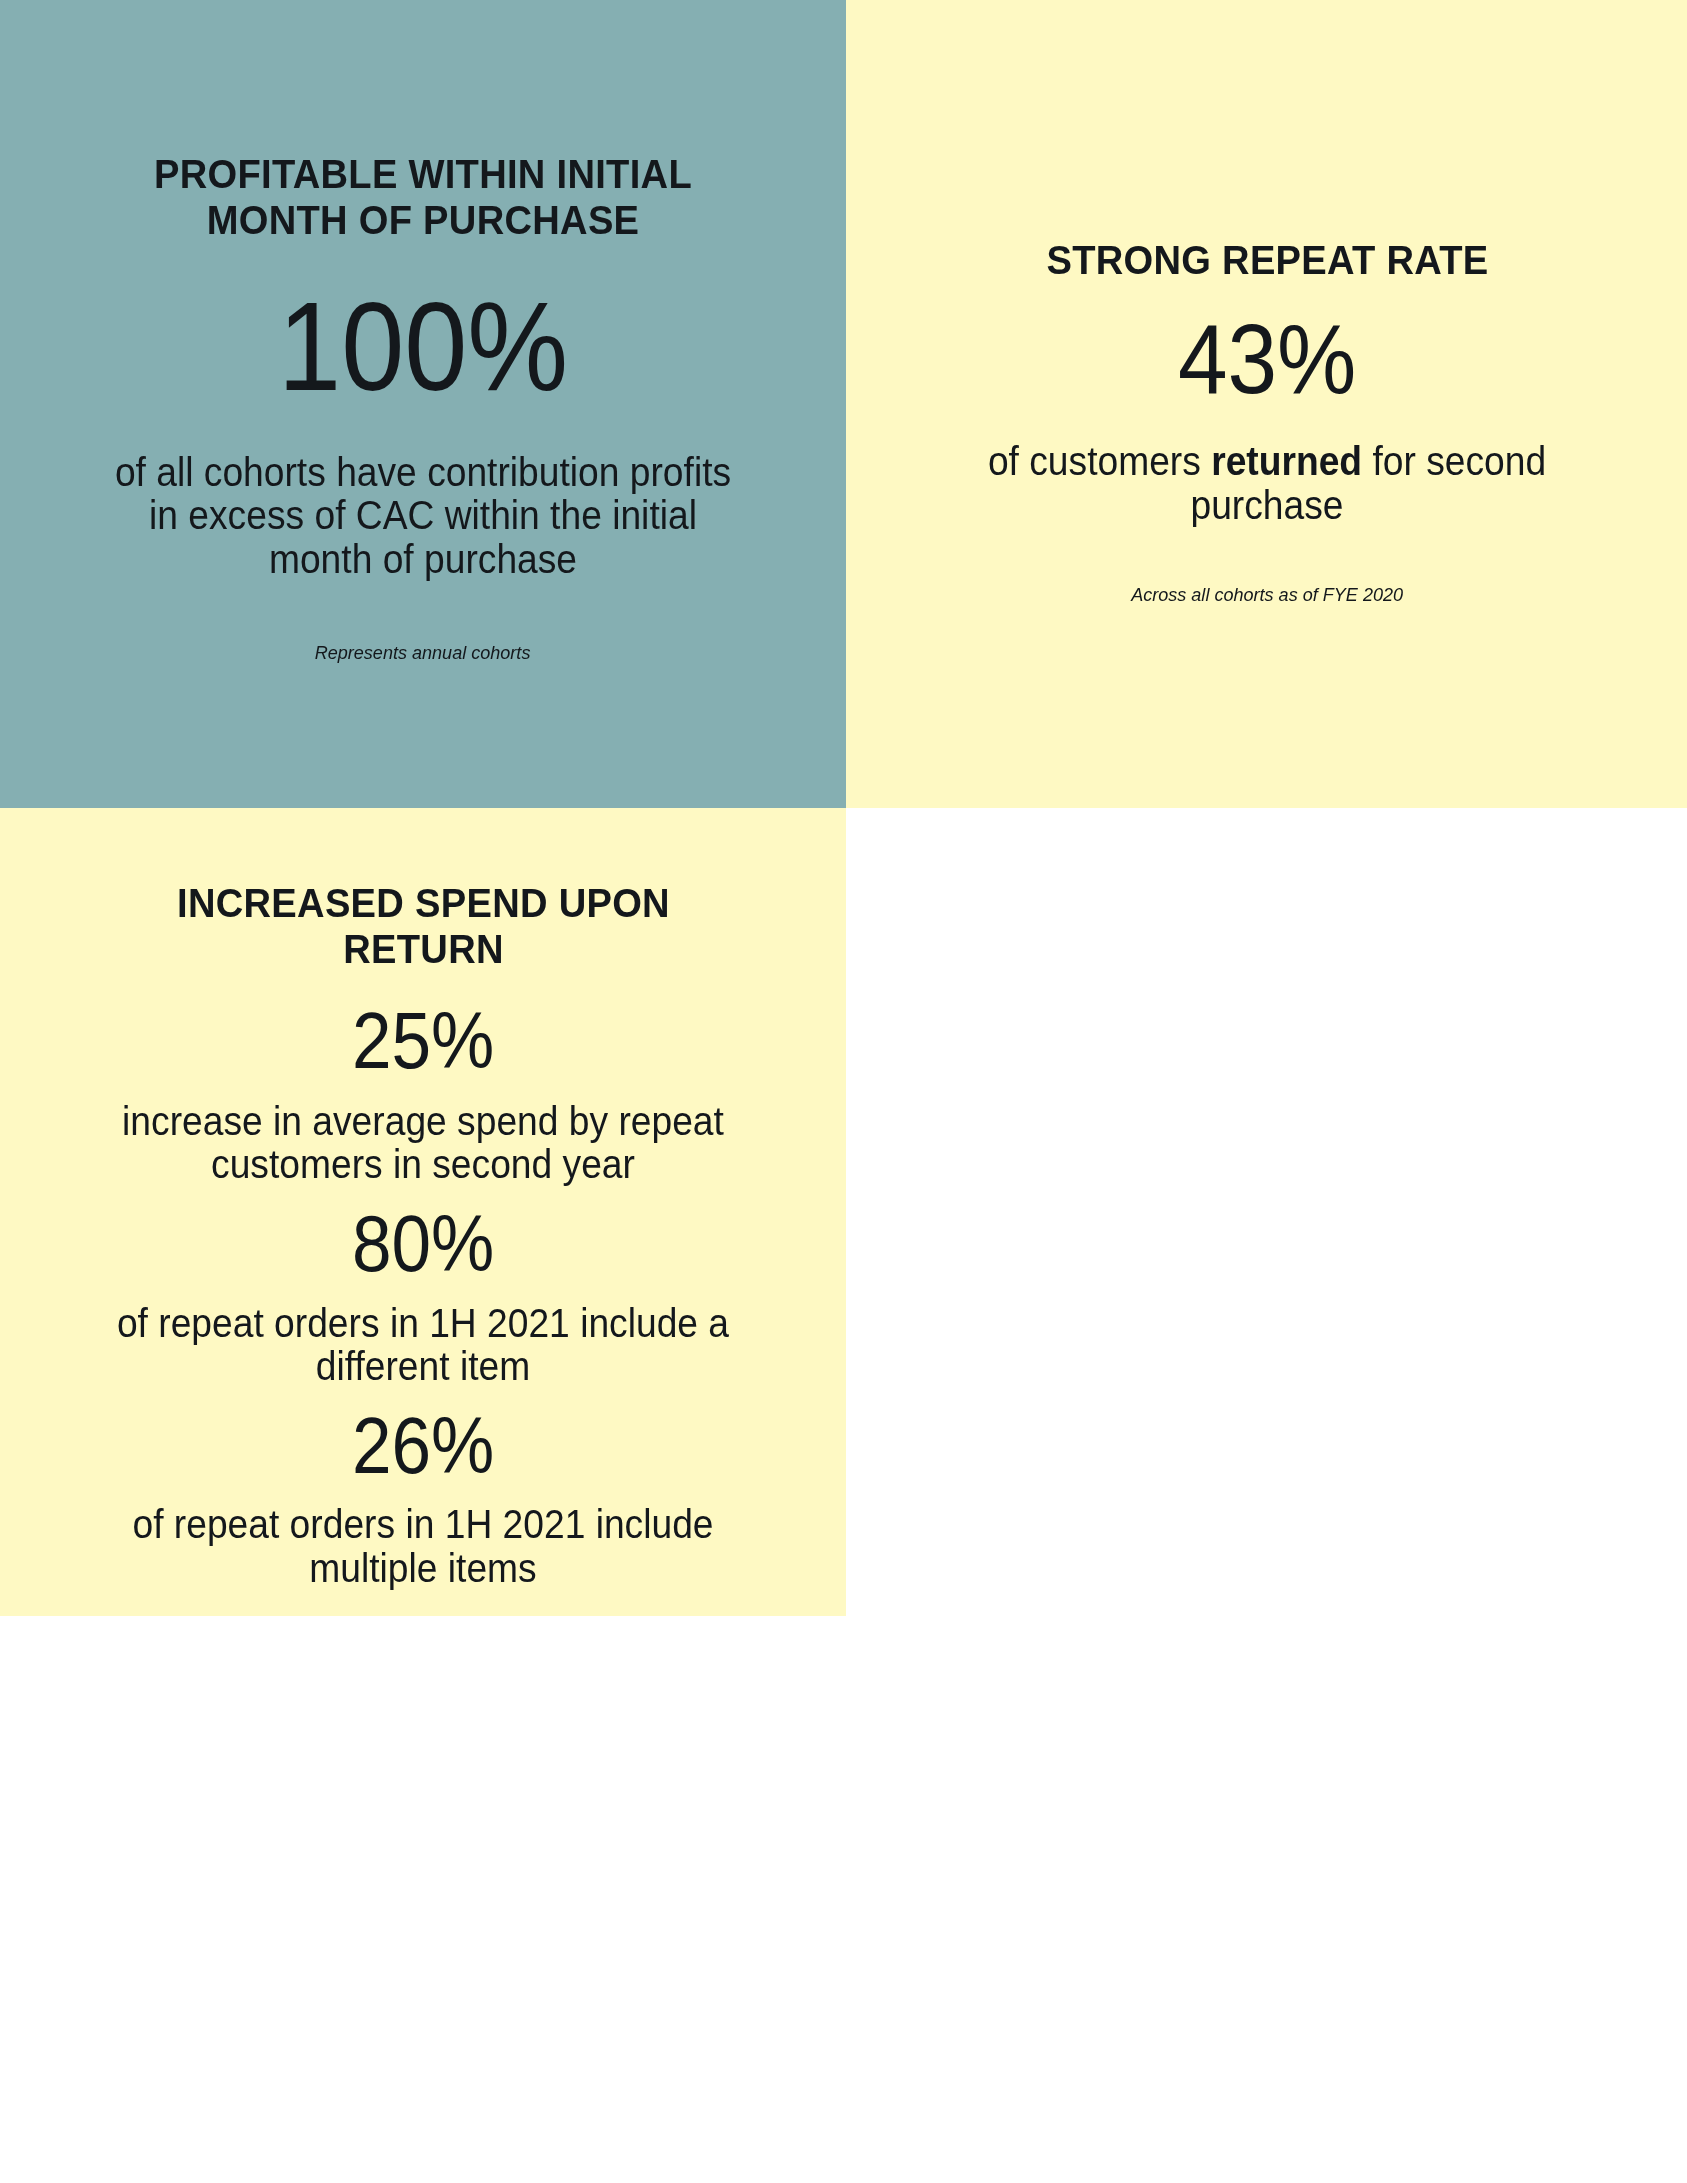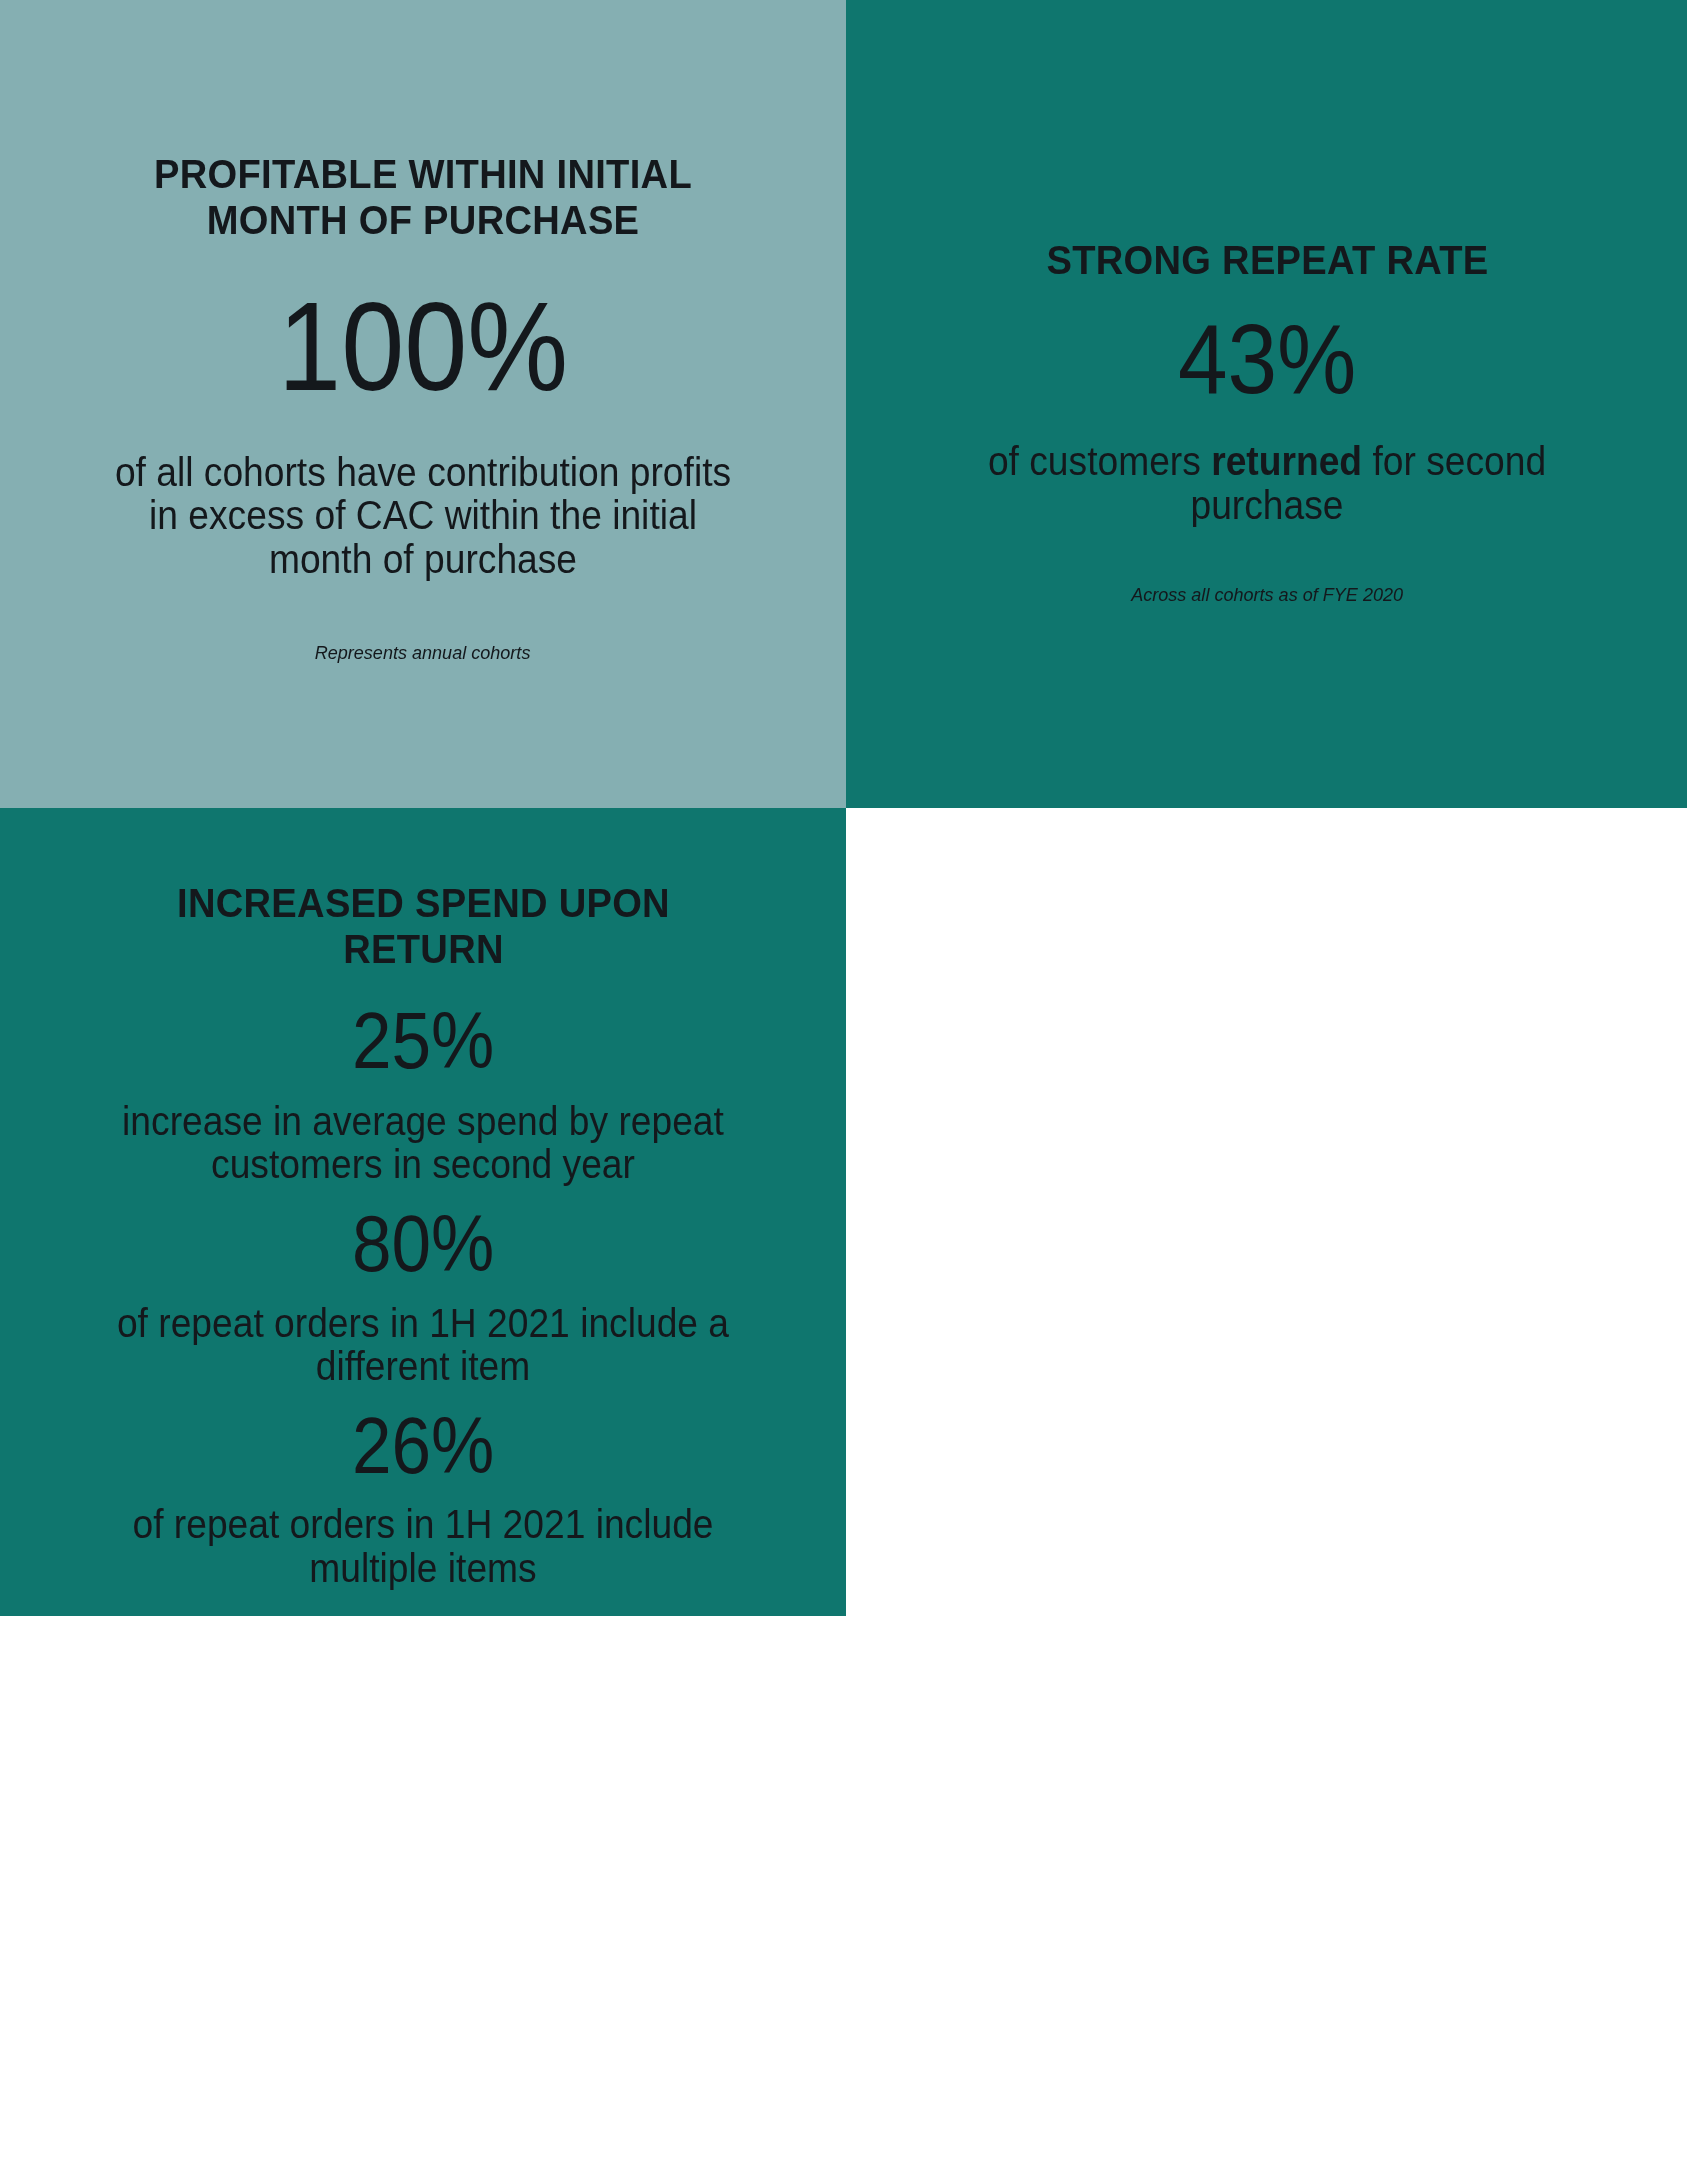--- a/index.html
+++ b/index.html
@@ -29,21 +29,21 @@
   .panel {
     position: relative;
     box-sizing: border-box;
     display: flex;
     flex-direction: column;
     align-items: center;
     overflow: hidden;
   }
 
   .panel-dark  { background: #85AFB2; }
-  .panel-light { background: #0f766e; }
+  .panel-light { background: #fef9c3; }
 
   
   .heading {
     font-size: 41px;
     font-weight: 700;
     line-height: 1.12;
     letter-spacing: 0.3px;
     text-transform: uppercase;
     color: #14181C;
     text-align: center;

